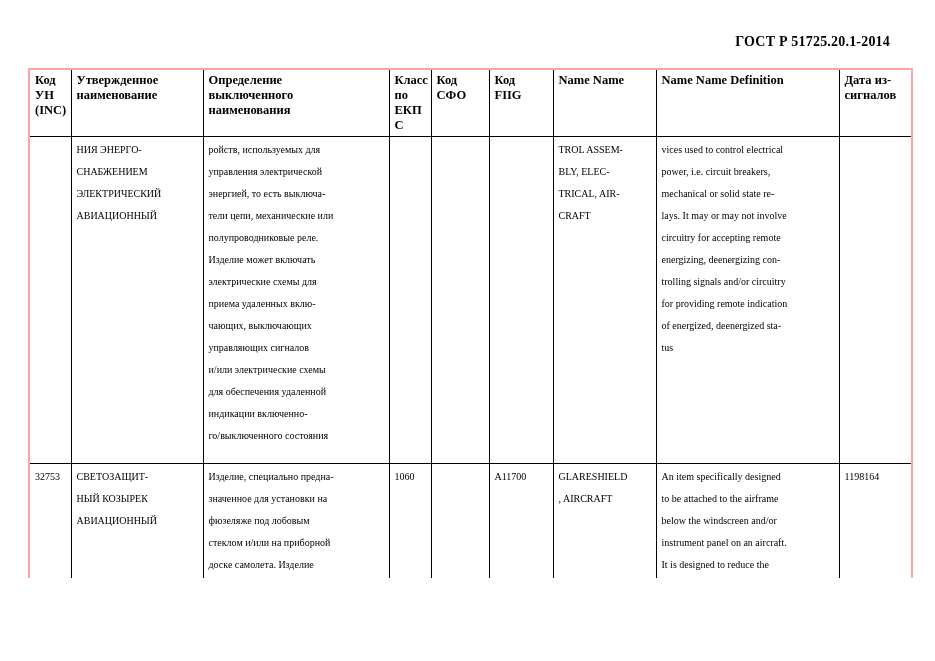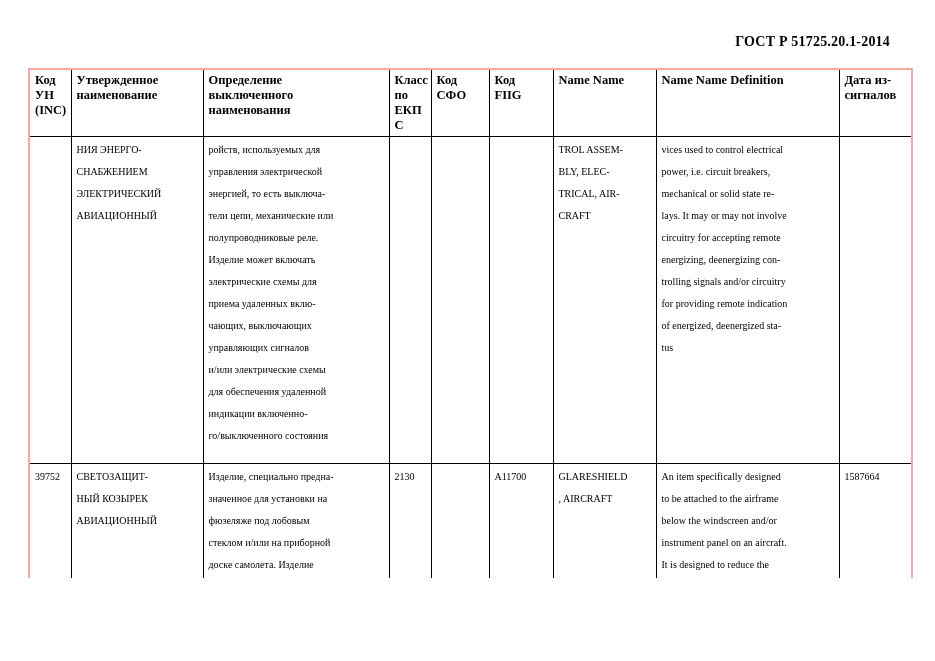--- a/index.html
+++ b/index.html
@@ -136,39 +136,39 @@
 lays. It may or may not involve
 circuitry for accepting remote
 energizing, deenergizing con-
 trolling signals and/or circuitry
 for providing remote indication
 of energized, deenergized sta-
 tus</td>
         <td></td>
       </tr>
       <tr class="row-1">
-        <td>39752</td>
+        <td>32753</td>
         <td>СВЕТОЗАЩИТ-
 НЫЙ КОЗЫРЕК
 АВИАЦИОННЫЙ</td>
         <td>Изделие, специально предна-
 значенное для установки на
 фюзеляже под лобовым
 стеклом и/или на приборной
 доске самолета. Изделие</td>
-        <td>2130</td>
+        <td>1060</td>
         <td></td>
         <td>A11700</td>
         <td>GLARESHIELD
 , AIRCRAFT</td>
         <td>An item specifically designed
 to be attached to the airframe
 below the windscreen and/or
 instrument panel on an aircraft.
 It is designed to reduce the</td>
-        <td>1587664</td>
+        <td>1198164</td>
       </tr>
     </tbody>
   </table>
 
   <div class="page-number">1916</div>
 
 </div>
 
 </body></html>

